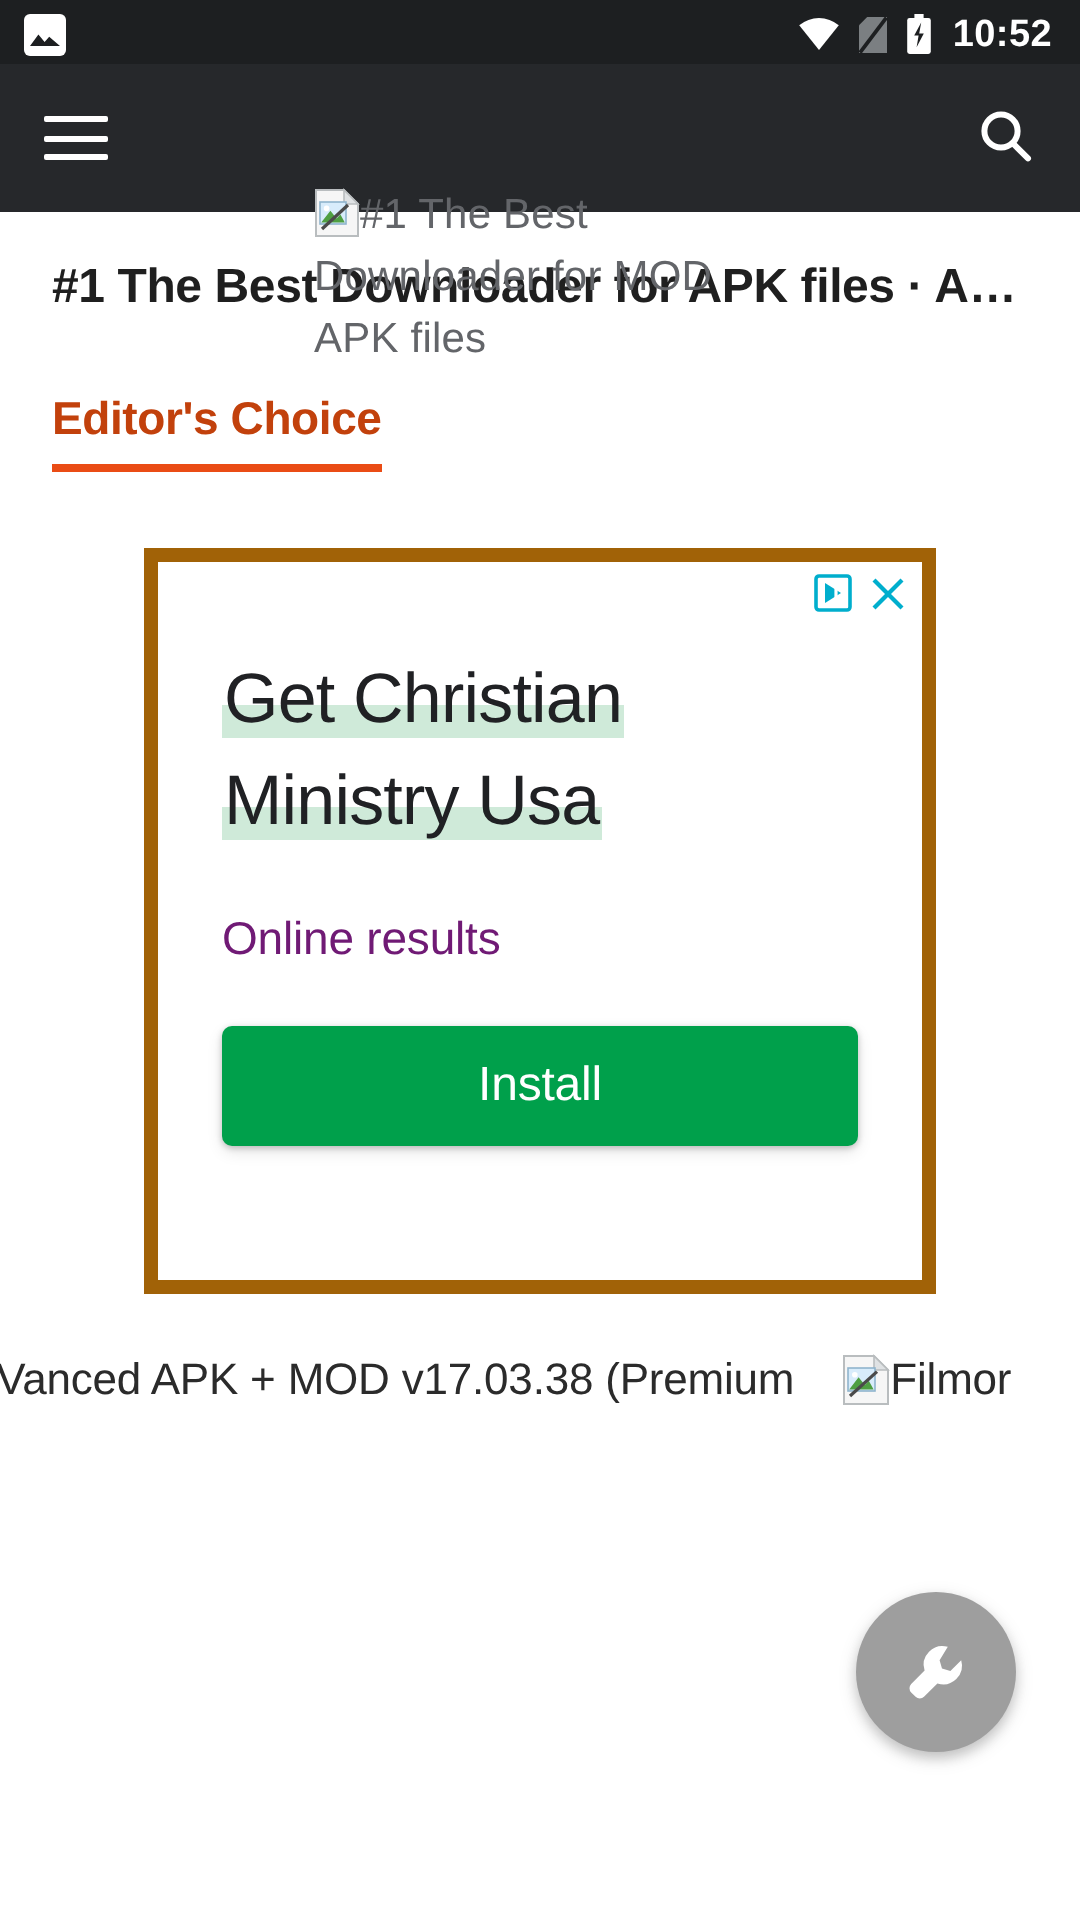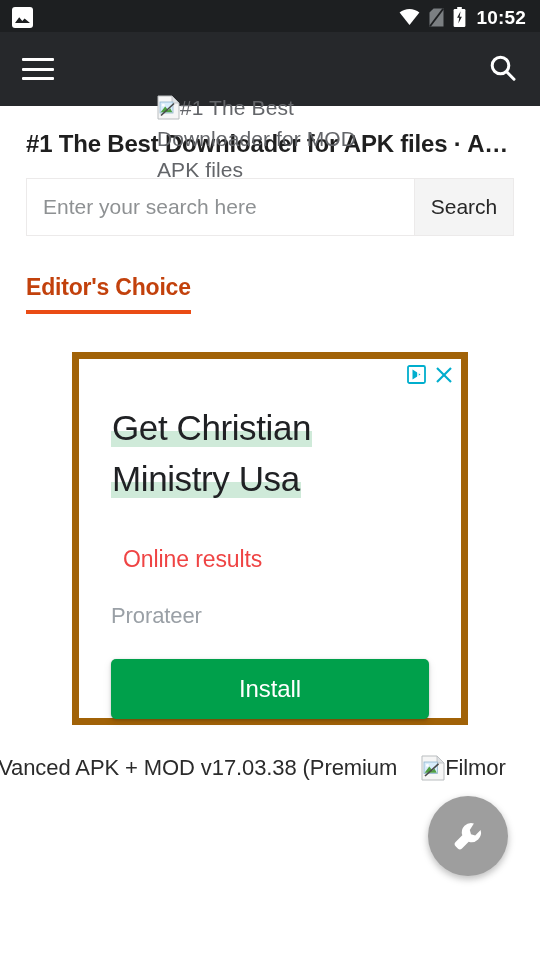--- a/index.html
+++ b/index.html
@@ -235,24 +235,24 @@
     line-height: 51px;
     font-weight: normal;
     color: #202124;
     letter-spacing: -0.4px;
   }
   .ad-headline .hl {
     background: linear-gradient(to top, #cfead9 0%, #cfead9 42%, rgba(207,234,217,0) 42%);
     padding: 0 1px;
   }
   .ad-desc {
-    margin: 12px;
+    margin: 0;
     padding: 30px 32px 0 32px;
     font-size: 23px;
-    color: #ef4444;
+    color: #701a75;
     letter-spacing: -0.1px;
   }
   .ad-advertiser {
     margin: 0;
     padding: 18px 32px 0 32px;
     font-size: 22px;
     color: #9aa0a6;
     letter-spacing: -0.1px;
   }
   .ad-cta-wrap {
@@ -379,24 +379,20 @@
         <circle cx="14.5" cy="13.5" r="8.3" fill="none" stroke="#ffffff" stroke-width="3"></circle>
         <line x1="20.6" y1="19.8" x2="28" y2="27.2" stroke="#ffffff" stroke-width="3" stroke-linecap="round"></line>
       </svg>
     </div>
   </div>
 
   <div class="page-body">
 
     <h1 class="page-title">#1 The Best Downloader for APK files · AP…</h1>
 
-    <div class="search-row">
-      <input class="search-input" type="text" placeholder="Enter your search here" style="">
-      <button class="search-submit">Search</button>
-    </div>
 
     <div>
       <div class="section-heading">Editor's Choice</div>
     </div>
 
     <div class="ad-card">
       <div class="ad-topbar">
         <span class="adchoices-icon">
           <svg viewBox="0 0 19 19" xmlns="http://www.w3.org/2000/svg">
             <rect x="1" y="1" width="17" height="17" rx="1.5" fill="none" stroke="#00aecd" stroke-width="1.8"></rect>
@@ -411,21 +407,20 @@
           </svg>
         </span>
       </div>
 
       <div class="ad-headline">
         <div><span class="hl">Get Christian</span></div>
         <div><span class="hl">Ministry Usa</span></div>
       </div>
 
       <p class="ad-desc">Online results</p>
-      <p class="ad-advertiser">Prorateer</p>
 
       <div class="ad-cta-wrap">
         <button class="ad-cta">Install</button>
       </div>
     </div>
 
     <div class="article-strip">
       <div class="strip-inner">
         <span>e Vanced APK + MOD v17.03.38 (Premium</span><span class="strip-gap"></span><span class="broken-img-glyph small">
           <svg viewBox="0 0 24 26" xmlns="http://www.w3.org/2000/svg">

